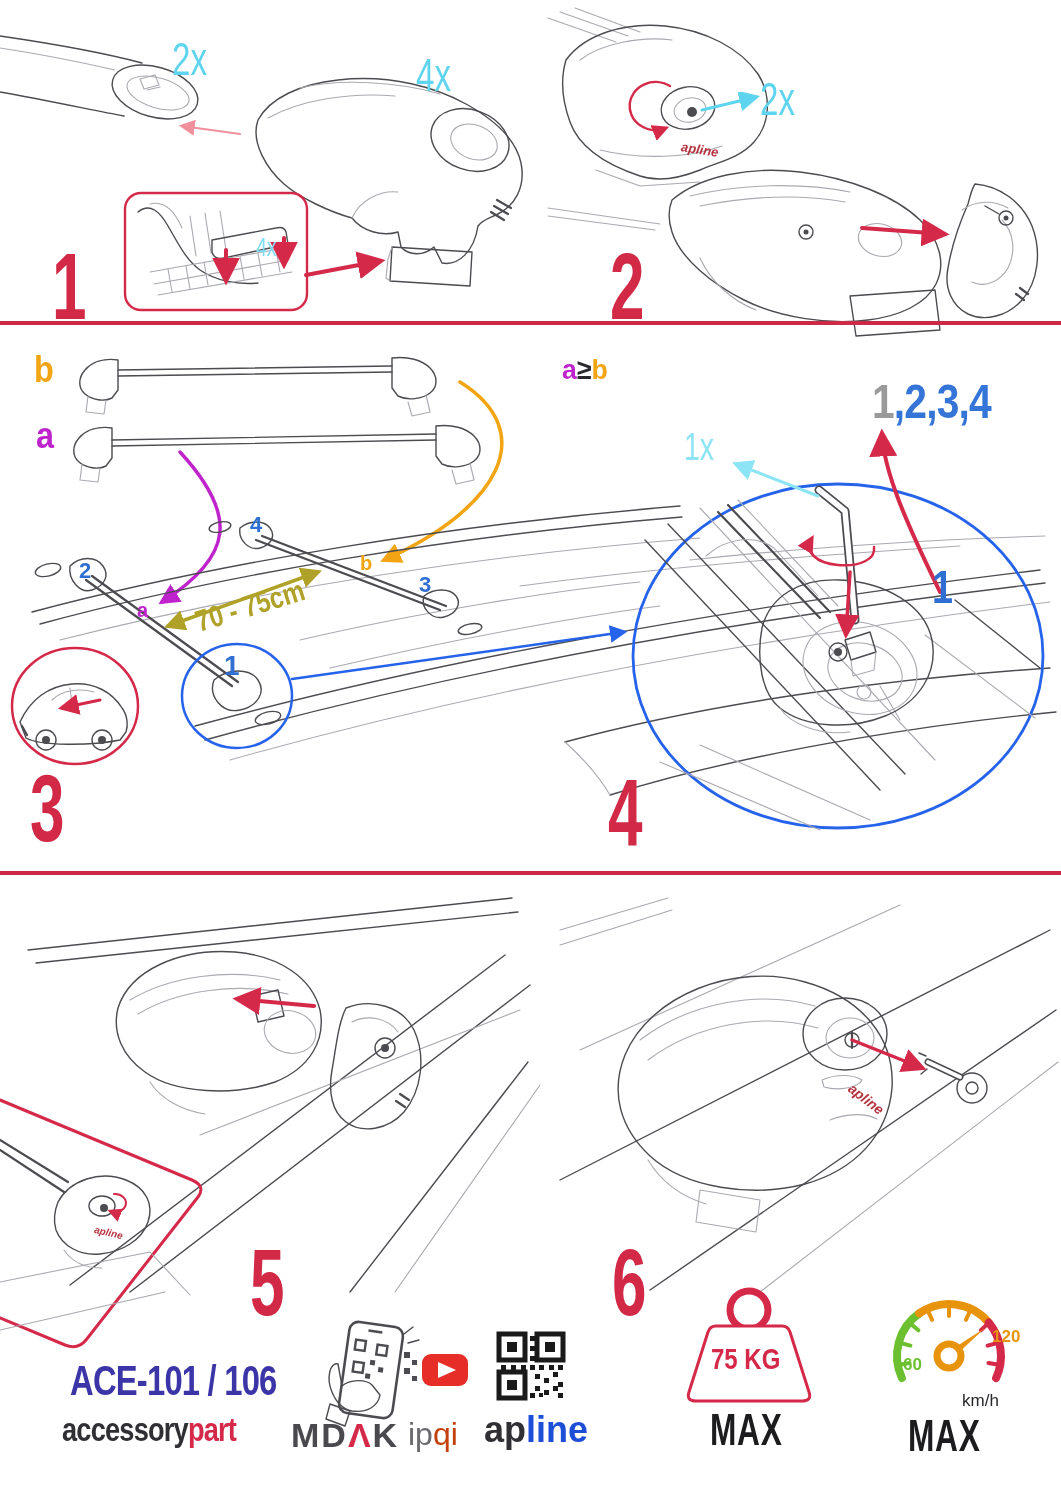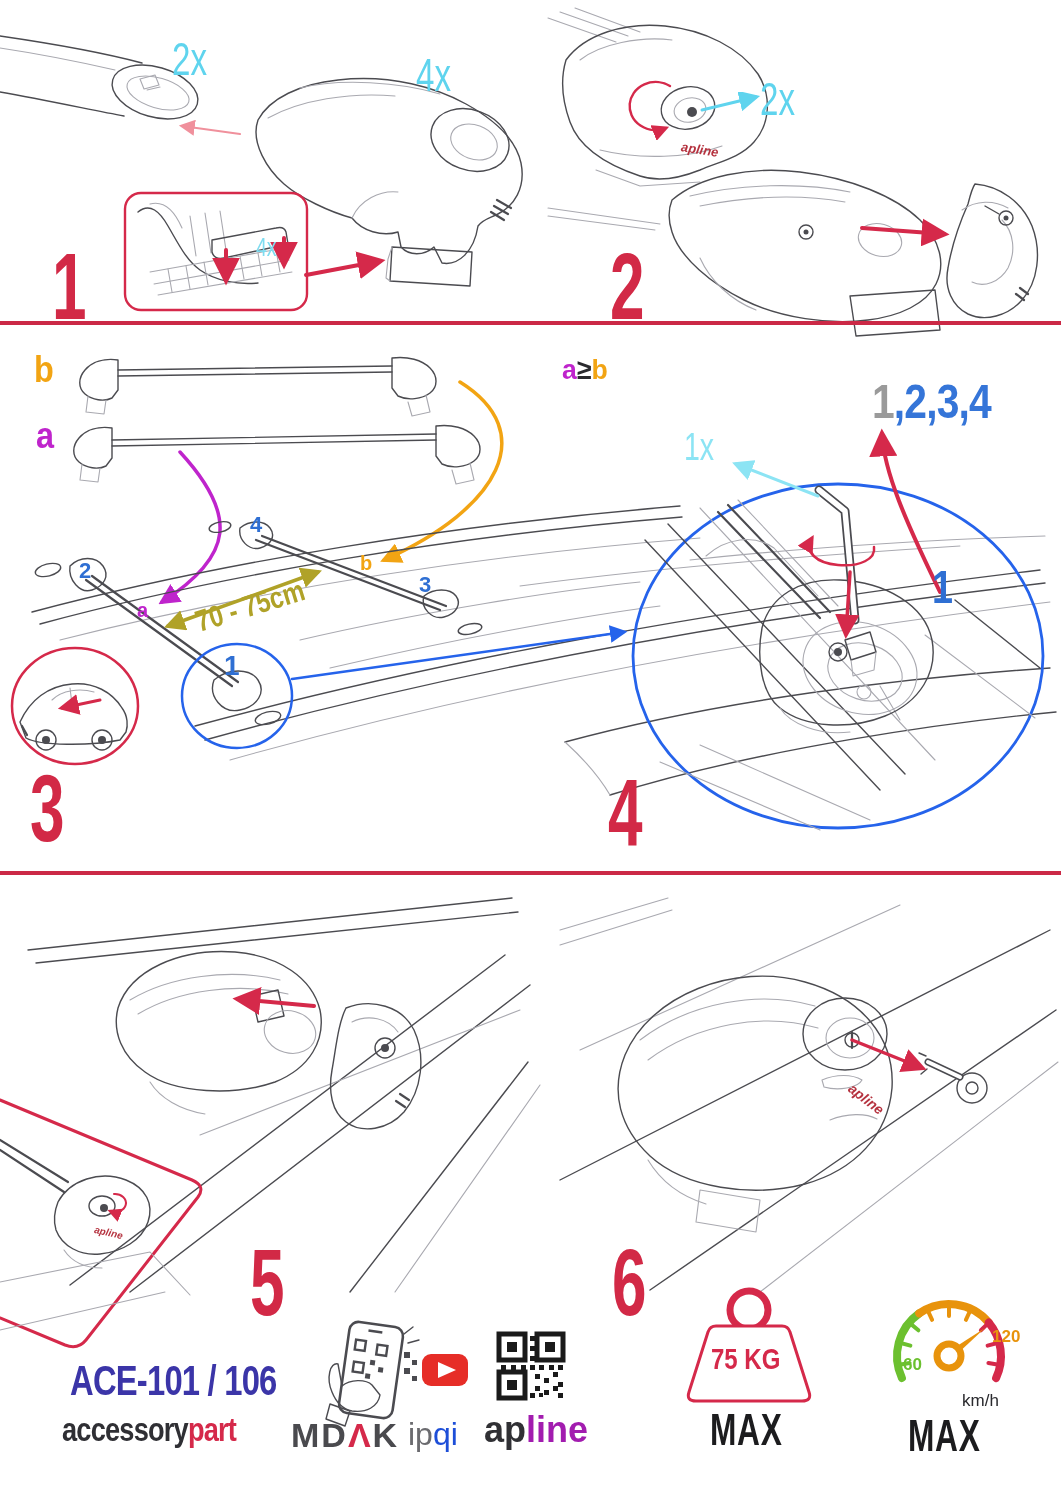--- a/index.html
+++ b/index.html
@@ -39,23 +39,23 @@
        transform:scaleX(0.82);transform-origin:left top;}
   .logo-draw{font-weight:700;font-style:italic;color:#b5323f;line-height:1;white-space:nowrap;}
   .model{font-size:42px;font-weight:600;line-height:1;color:#3b35a8;
        transform:scaleX(0.78);transform-origin:left top;letter-spacing:-1px;white-space:nowrap;}
   .brand{font-size:34px;font-weight:600;line-height:1;
        transform:scaleX(0.8);transform-origin:left top;letter-spacing:-1px;white-space:nowrap;}
   .brand .g{color:#2f2f34;} .brand .r{color:#d5294a;}
   .mdak{font-size:34px;font-weight:700;line-height:1;color:#4a4a4e;letter-spacing:2px;white-space:nowrap;}
   .mdak .r{color:#d5294a;}
   .ipqi{font-size:32px;font-weight:500;line-height:1;color:#6b6b6f;white-space:nowrap;}
-  .ipqi .r{color:#1d4ed8;}
+  .ipqi .r{color:#c2410c;}
   .apline{font-size:36px;font-weight:700;line-height:1;color:#303034;white-space:nowrap;}
-  .apline .r{color:#a21caf;}
+  .apline .r{color:#1d4ed8;}
   .wval{font-size:30px;font-weight:700;line-height:1;color:#d5294a;
        transform:scaleX(0.8);transform-origin:left top;white-space:nowrap;}
   .maxtxt{font-size:44px;font-weight:700;line-height:1;color:#1c1c1e;
        transform:scaleX(0.72);transform-origin:left top;letter-spacing:1px;}
   .sp60{font-size:17px;font-weight:700;line-height:1;color:#6cc02f;}
   .sp120{font-size:17px;font-weight:700;line-height:1;color:#e8930c;}
   .kmh{font-size:17px;font-weight:400;line-height:1;color:#2a2a2e;}
   .divider{position:absolute;left:0;width:1061px;height:4px;background:#cb2946;}
 </style>
 </head>

